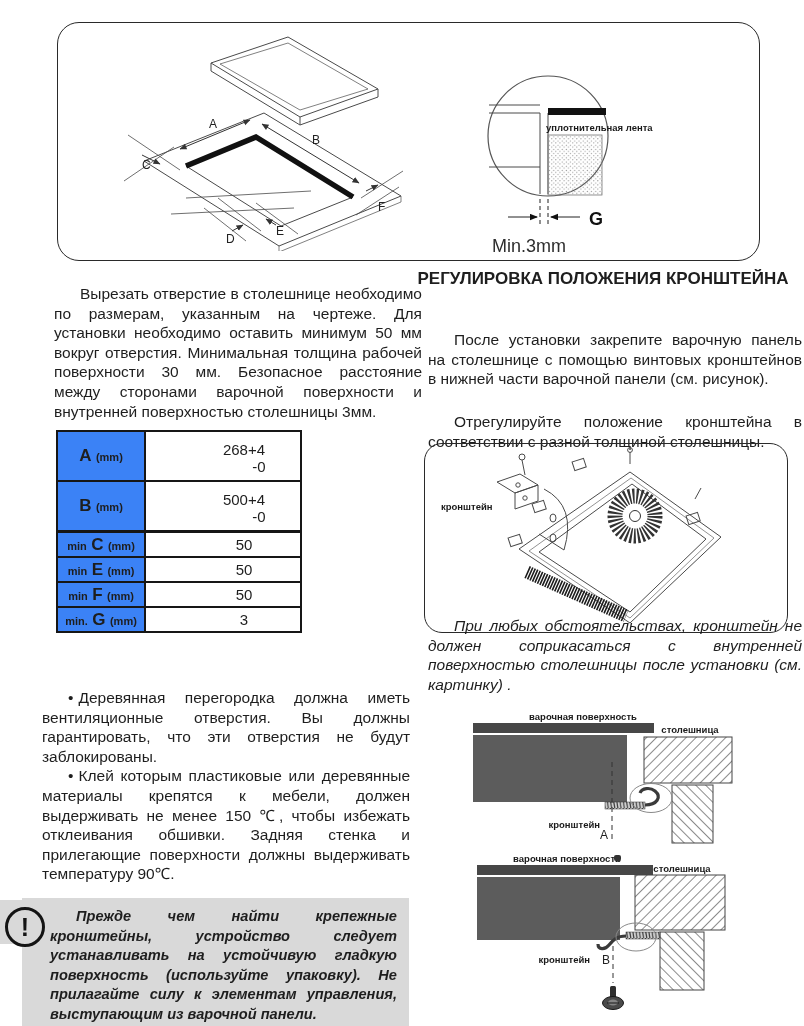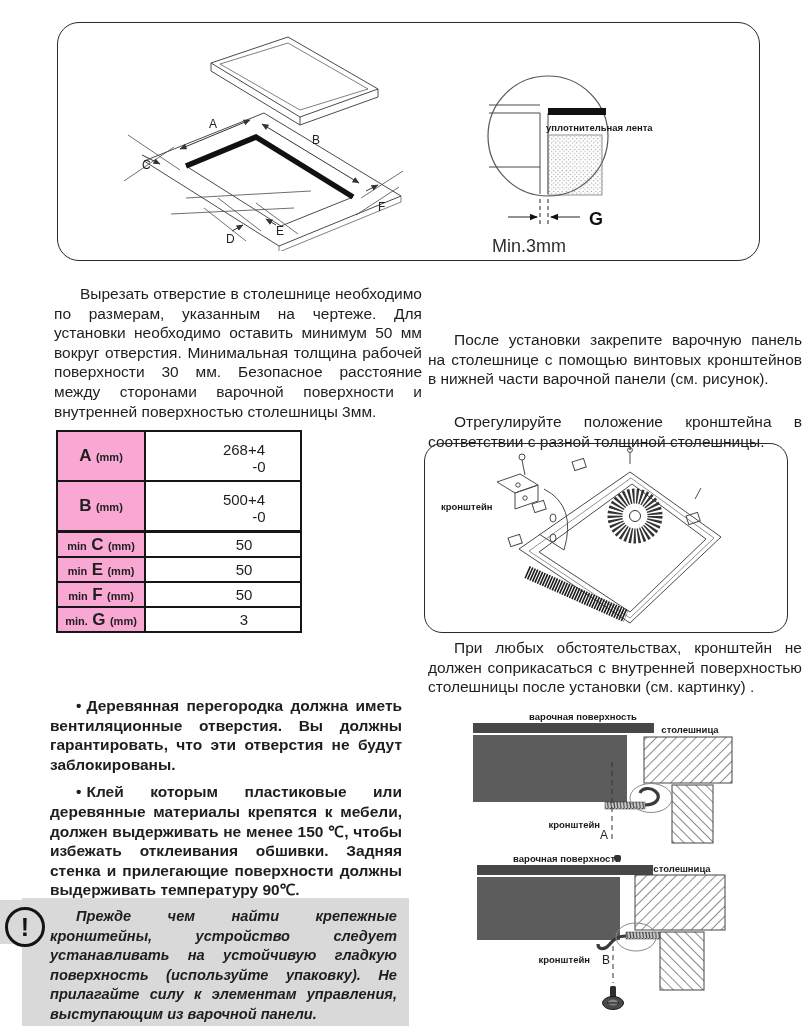--- a/index.html
+++ b/index.html
@@ -15,27 +15,27 @@
   .fig-iso{position:absolute;left:58px;top:10px;}
   .fig-detail{position:absolute;left:398px;top:16px;}
   
   .body-text{
     font-size:15.5px;line-height:19.6px;text-align:justify;margin:12px;
   }
   .indent{text-indent:26px;}
   .bullet{margin-right:5px;}
   #intro{position:absolute;left:42px;top:272px;width:368px;}
   #bullets{position:absolute;left:42px;top:688px;width:368px;}
-  #bullets p{margin:8px;font-weight:bold;}
+  #bullets p{margin:0;}
   
   .dim-table{position:absolute;left:56px;top:430px;border-collapse:collapse;}
   .dim-table td{
     border:2px solid #161616;padding:0;text-align:center;vertical-align:middle;
   }
-  .dim-table .hdr{background:#f9a8d4;width:86px;font-weight:bold;}
+  .dim-table .hdr{background:#3b82f6;width:86px;font-weight:bold;}
   .dim-table .val{width:112px;font-size:15px;padding-left:42px;}
   .row-big td{height:48px;}
   .row-small td{height:23px;}
   .thickb td{border-bottom-width:3px;}
   .letter{font-size:17px;font-weight:bold;}
   .small-cap{font-size:11px;font-weight:bold;}
   .tol-top{display:block;text-align:center;font-size:15px;line-height:17px;margin-top:3px;}
   .tol-bot{display:block;text-align:center;font-size:15px;line-height:17px;transform:translateX(15px);}
   
   .warning{position:absolute;left:0;top:898px;width:409px;}
@@ -54,21 +54,21 @@
   .r-heading{
     position:absolute;left:414px;top:268px;width:378px;margin:0;
     font-size:17px;line-height:22px;font-weight:bold;text-align:center;
   }
   #r-para1{position:absolute;left:416px;top:318px;width:374px;}
   #r-para2{position:absolute;left:416px;top:400px;width:374px;}
   .bracket-frame{
     position:absolute;left:424px;top:443px;width:362px;height:188px;
     border:1.5px solid #2a2a2a;border-radius:18px;
   }
-  #r-para3{position:absolute;left:416px;top:626px;width:374px;}
+  #r-para3{position:absolute;left:416px;top:604px;width:374px;font-style:italic;}
   .d1{position:absolute;left:414px;top:712px;}
   .d2{position:absolute;left:414px;top:850px;}
   svg text{font-family:"Liberation Sans",sans-serif;}
   .lbl{font-size:9.5px;font-weight:bold;fill:#1a1a1a;}
   .dimlbl{font-size:12px;fill:#222;}
 </style>
 </head>
 <body>
 
 <div class="page">
@@ -191,20 +191,21 @@
   </div>
 
   <div class="warning">
     <div class="warning-tab"></div>
     <div class="warning-icon">!</div>
     <div class="warning-body">
       <p class="indent">Прежде чем найти крепежные кронштейны, устройство следует устанавливать на устойчивую гладкую поверхность (используйте упаковку). Не прилагайте силу к элементам управления, выступающим из варочной панели.</p>
     </div>
   </div>
 
+  <h2 class="r-heading">РЕГУЛИРОВКА ПОЛОЖЕНИЯ КРОНШТЕЙНА</h2>
   <p id="r-para2" class="body-text indent">Отрегулируйте положение кронштейна в соответствии с разной толщиной столешницы.</p>
   <p id="r-para1" class="body-text indent">После установки закрепите варочную панель на столешнице с помощью винтовых кронштейнов в нижней части варочной панели (см. рисунок).</p>
 
   <div class="bracket-frame">
     <svg width="359" height="185" viewBox="0 0 359 185">
       <g stroke="#4a4a4a" stroke-width="1" fill="none">
 
         <polygon points="205,28 296,93 205,179 94,105"></polygon>
         <polygon points="207,40 281,95 205,168 114,108"></polygon>
         <polygon points="206,34 289,94 205,174 104,107" stroke-width="0.6"></polygon>

